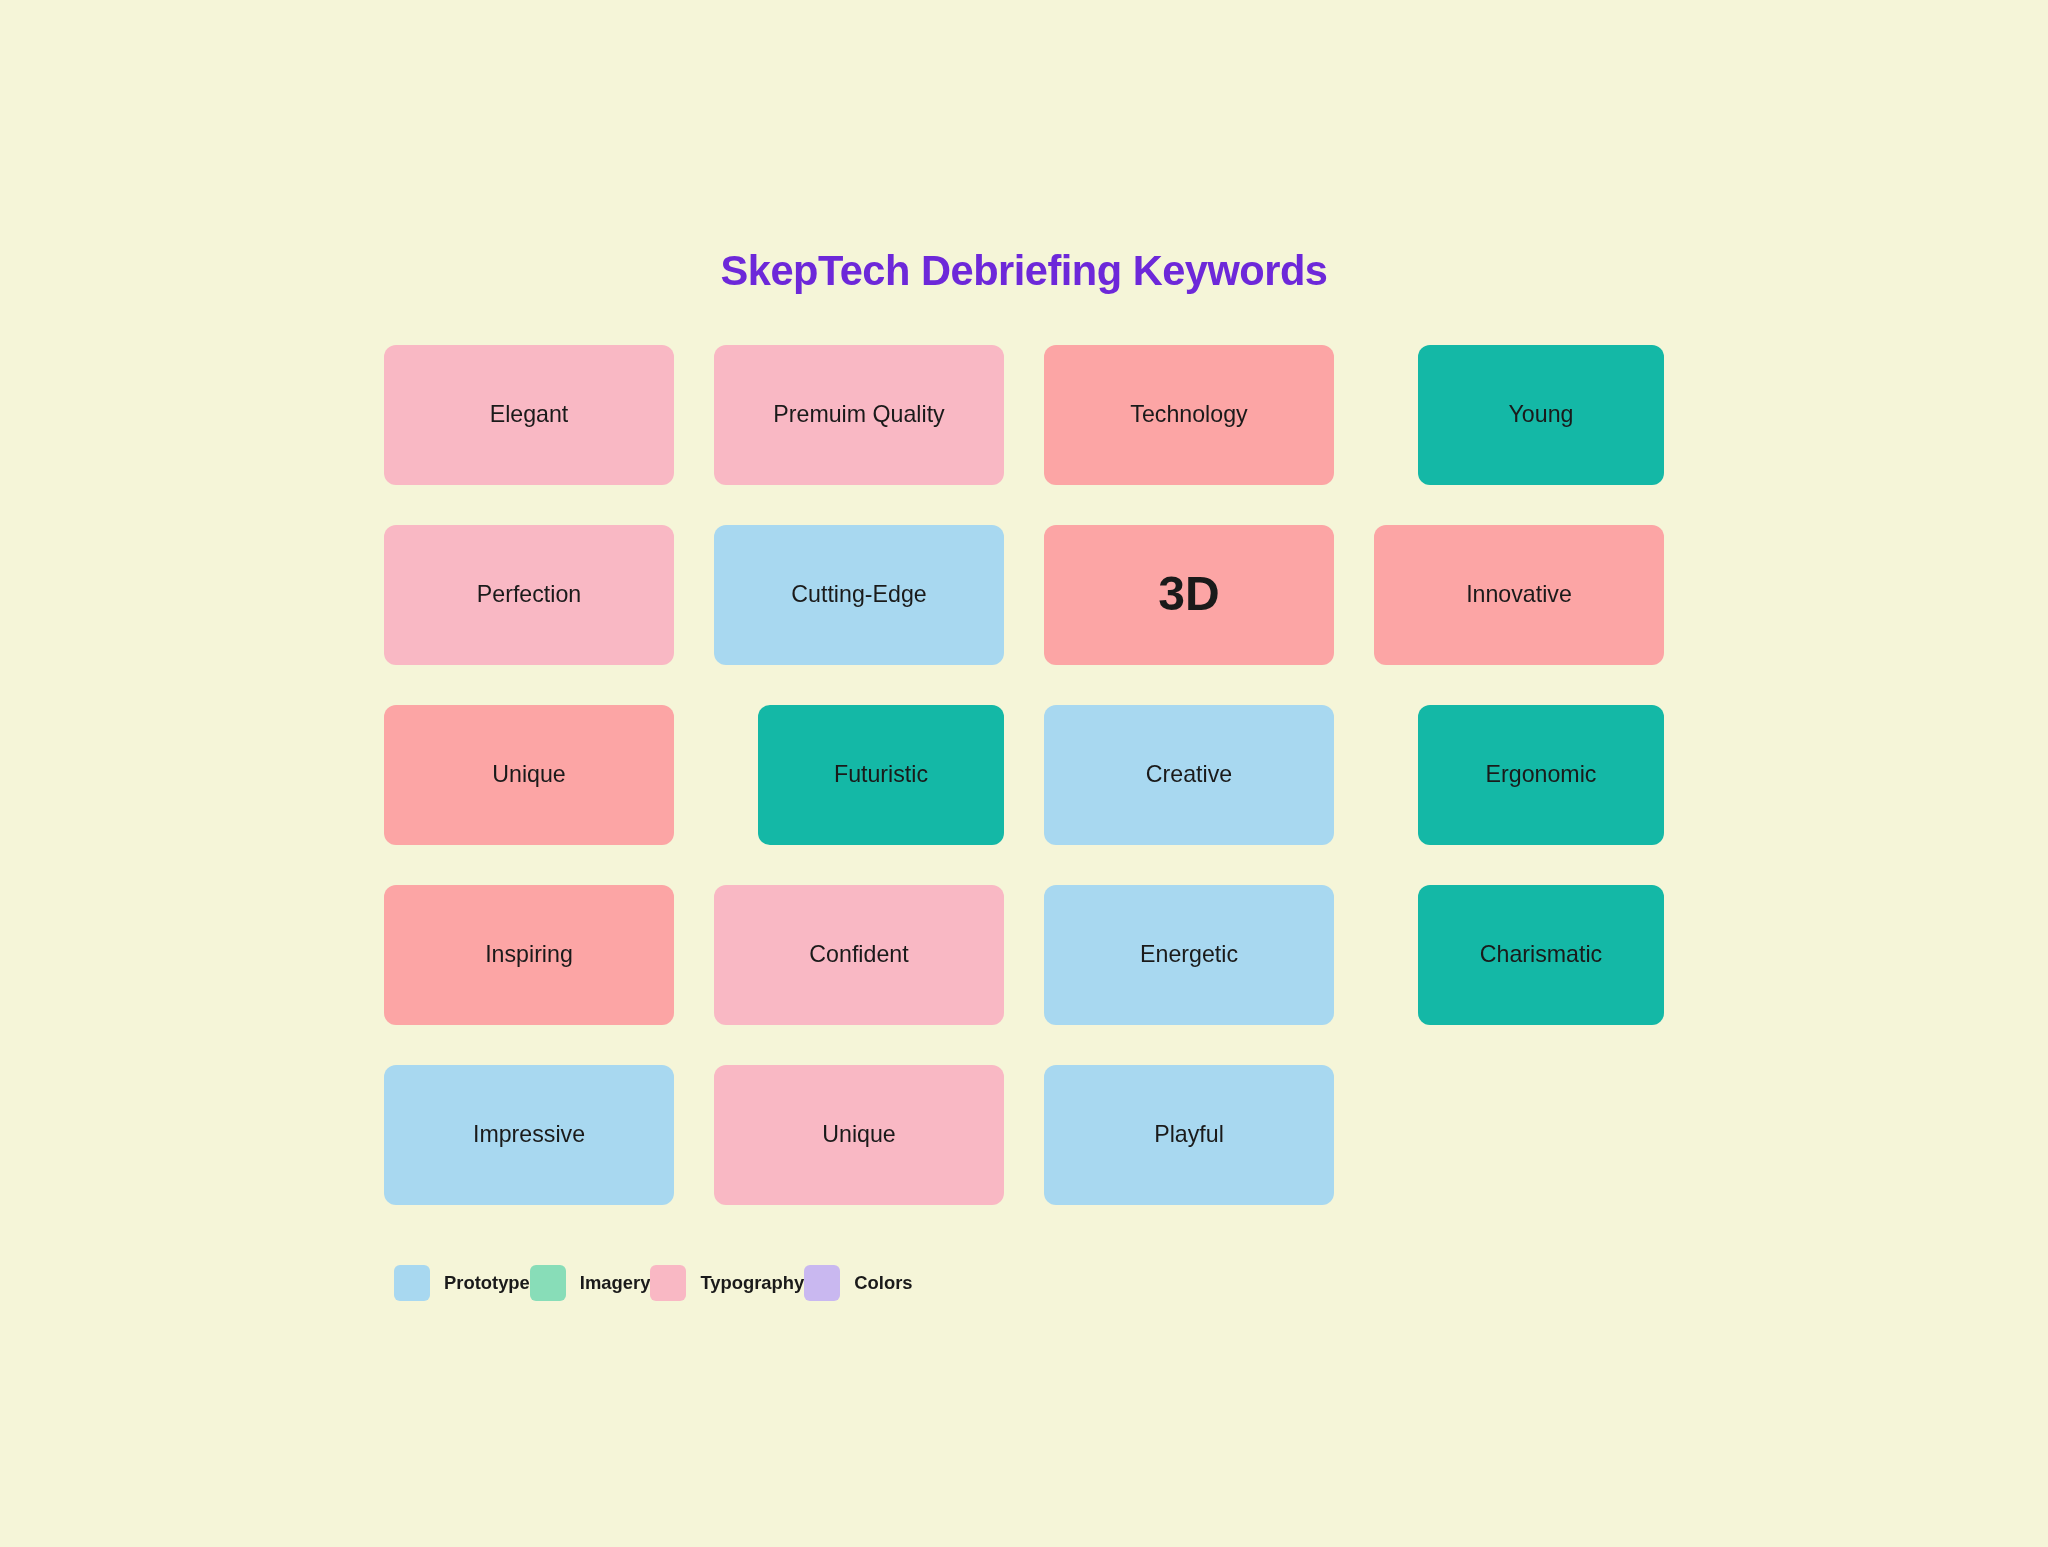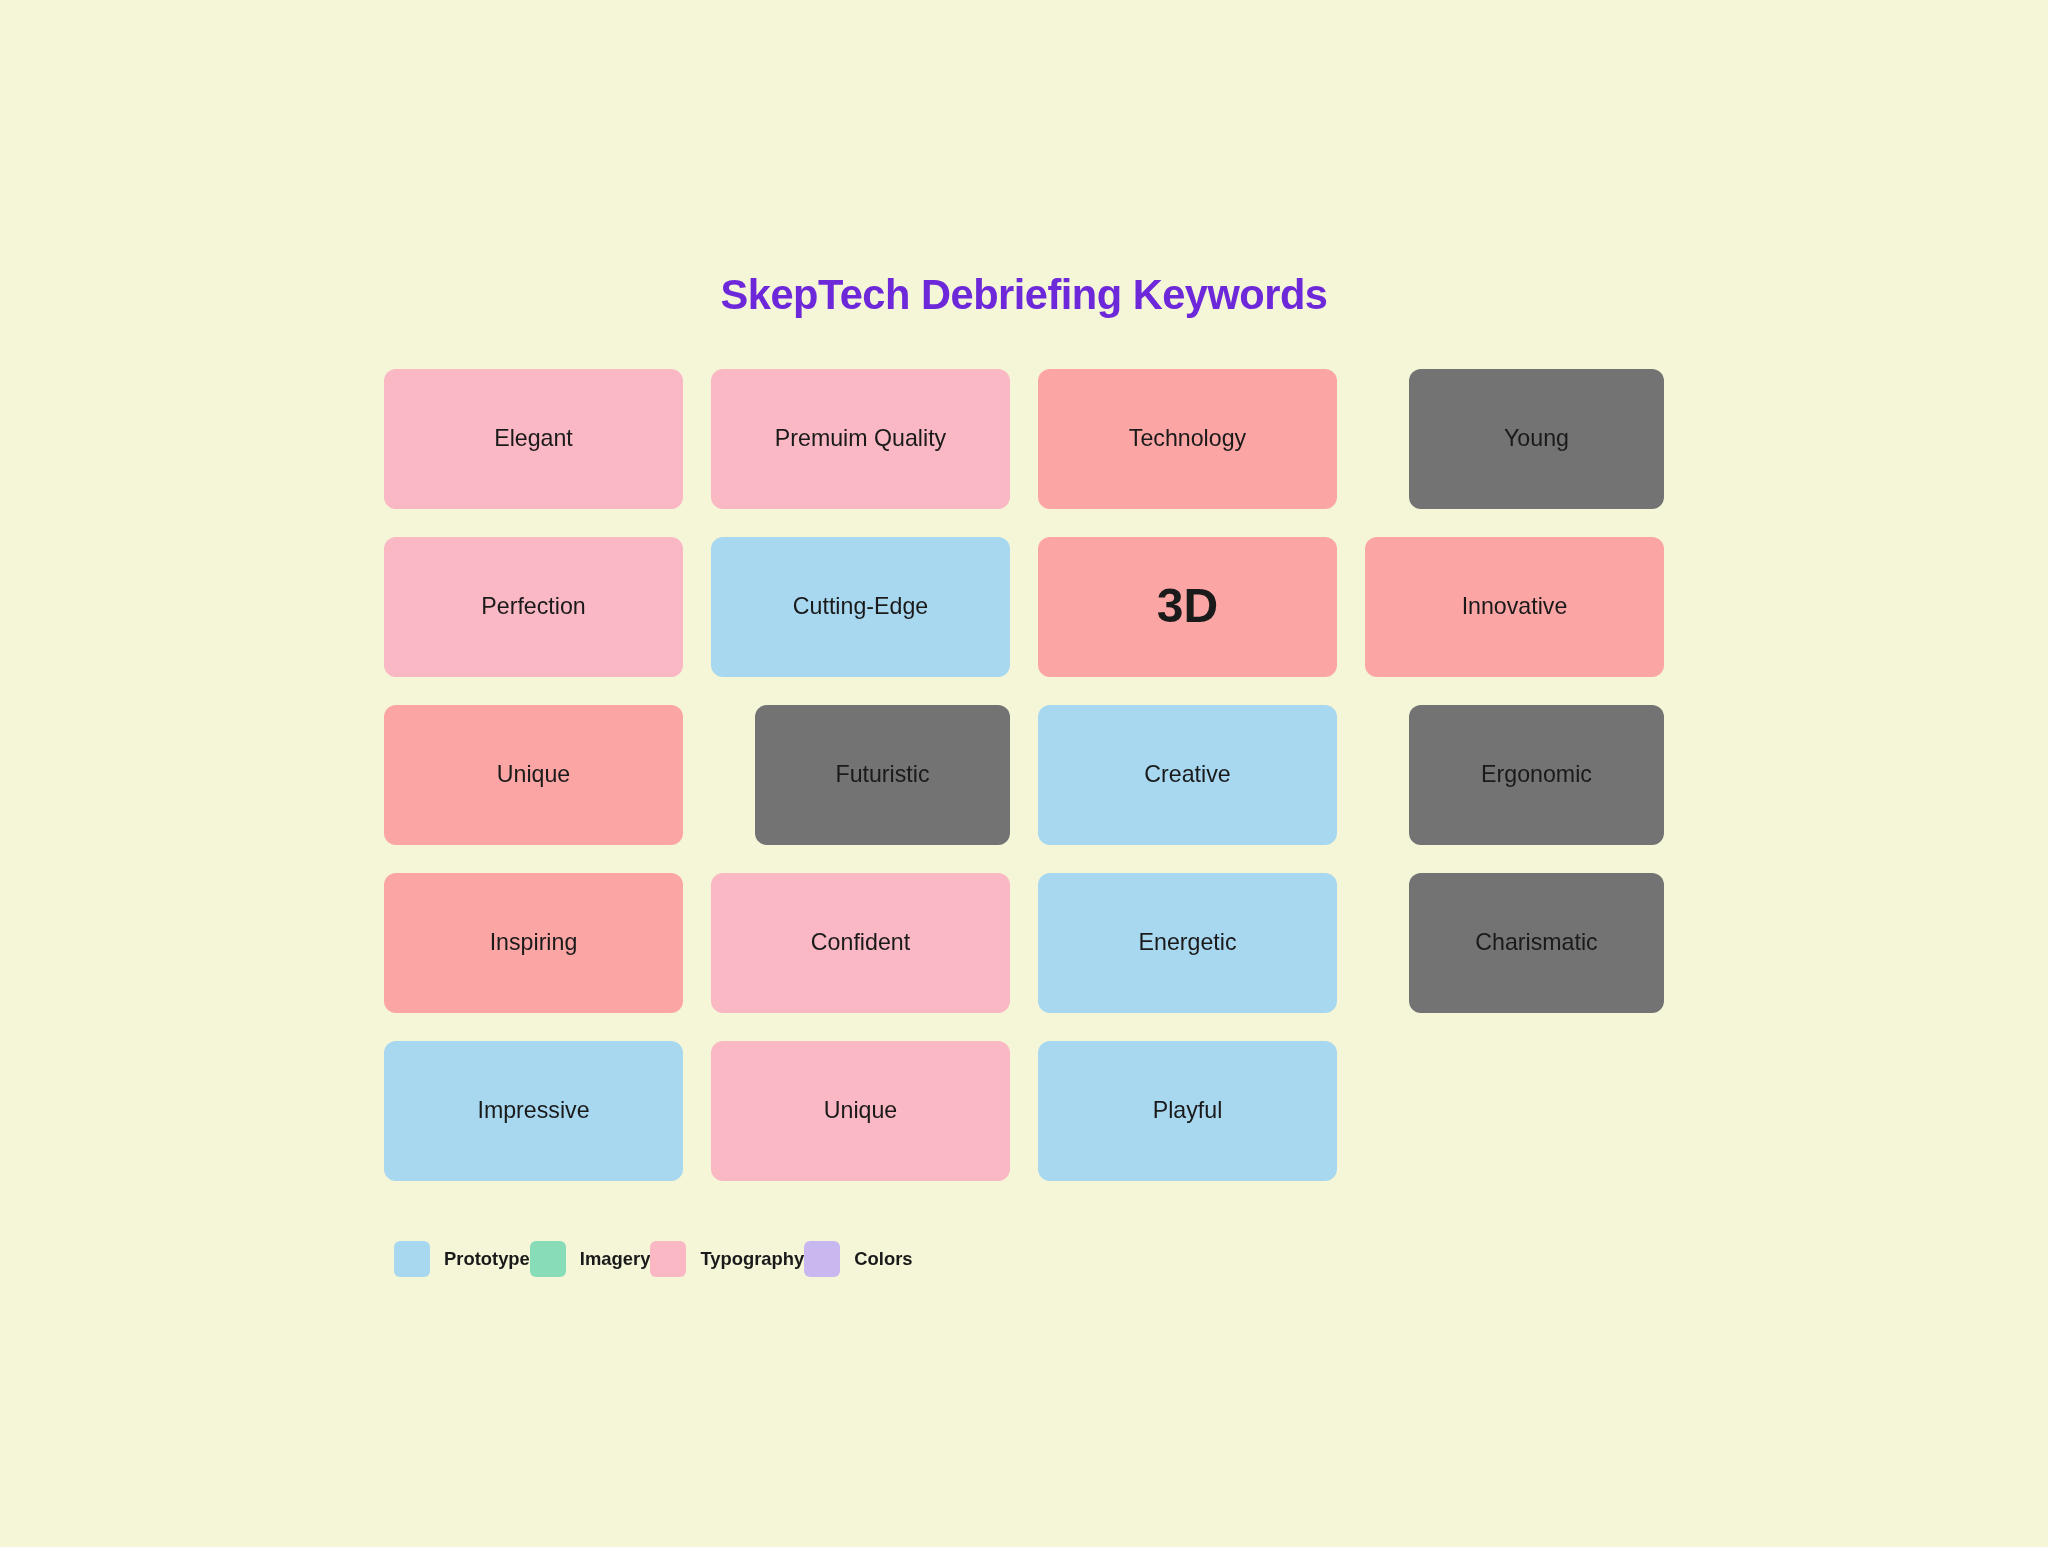--- a/index.html
+++ b/index.html
@@ -24,21 +24,21 @@
       font-size: 2.6rem;
       font-weight: 800;
       color: #6d28d9;
       margin-bottom: 50px;
       letter-spacing: -0.5px;
     }
 
     .grid {
       display: grid;
       grid-template-columns: repeat(4, 1fr);
-      gap: 28px;
+      gap: 40px;
       margin-bottom: 60px;
     }
 
     .keyword-card {
       border-radius: 12px;
       display: flex;
       align-items: center;
       justify-content: center;
       padding: 30px 20px;
       min-height: 140px;
@@ -50,21 +50,21 @@
     }
 
     .keyword-card.large-text {
       font-size: 3rem;
       font-weight: 700;
     }
 
     .pink    { background-color: #f9b8c4; }
     .green   { background-color: #fca5a5; }
     .blue    { background-color: #a8d8f0; }
-    .purple  { background-color: #737373; margin-left: 44px; }
+    .purple  { background-color: #14b8a6; margin-left: 44px; }
 
     .legend {
       display: flex;
       flex-direction: row;
       align-items: center;
       padding-left: 10px;
     }
 
     .legend-item {
       display: flex;

